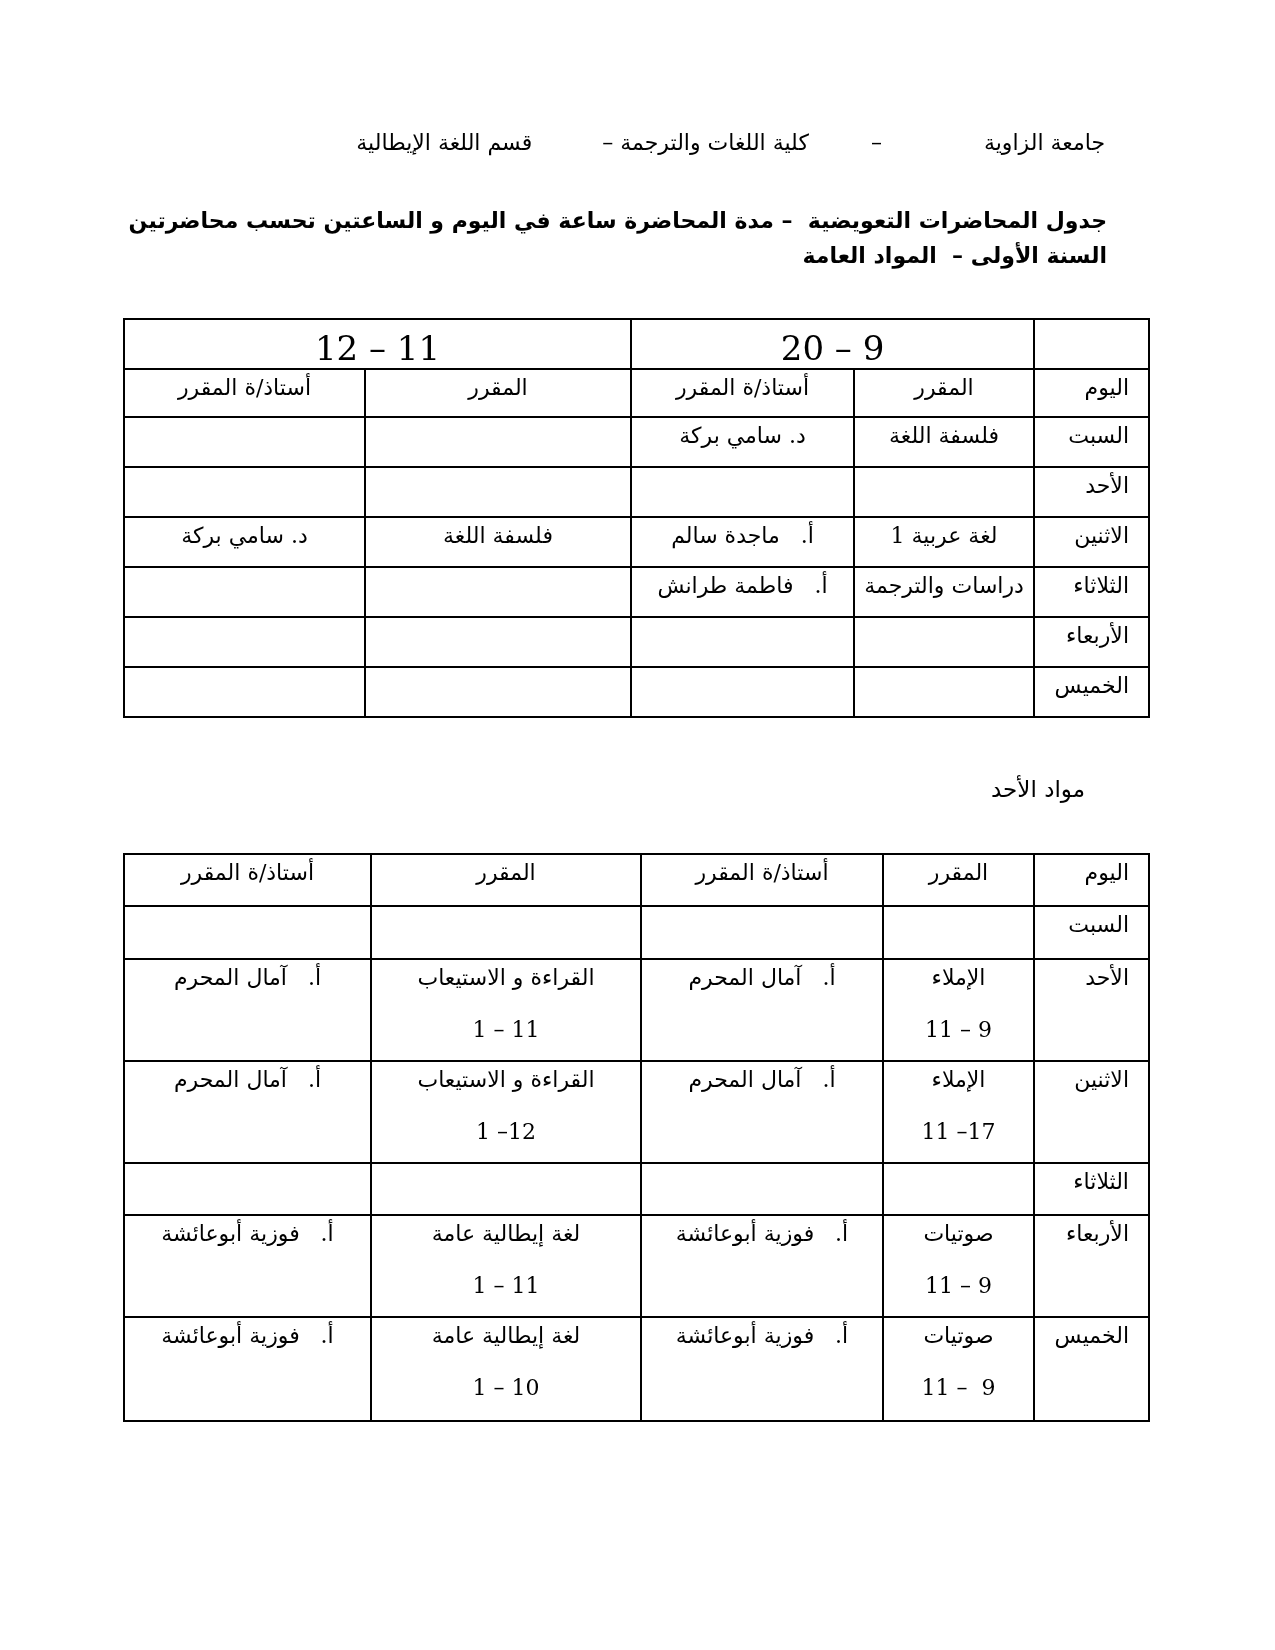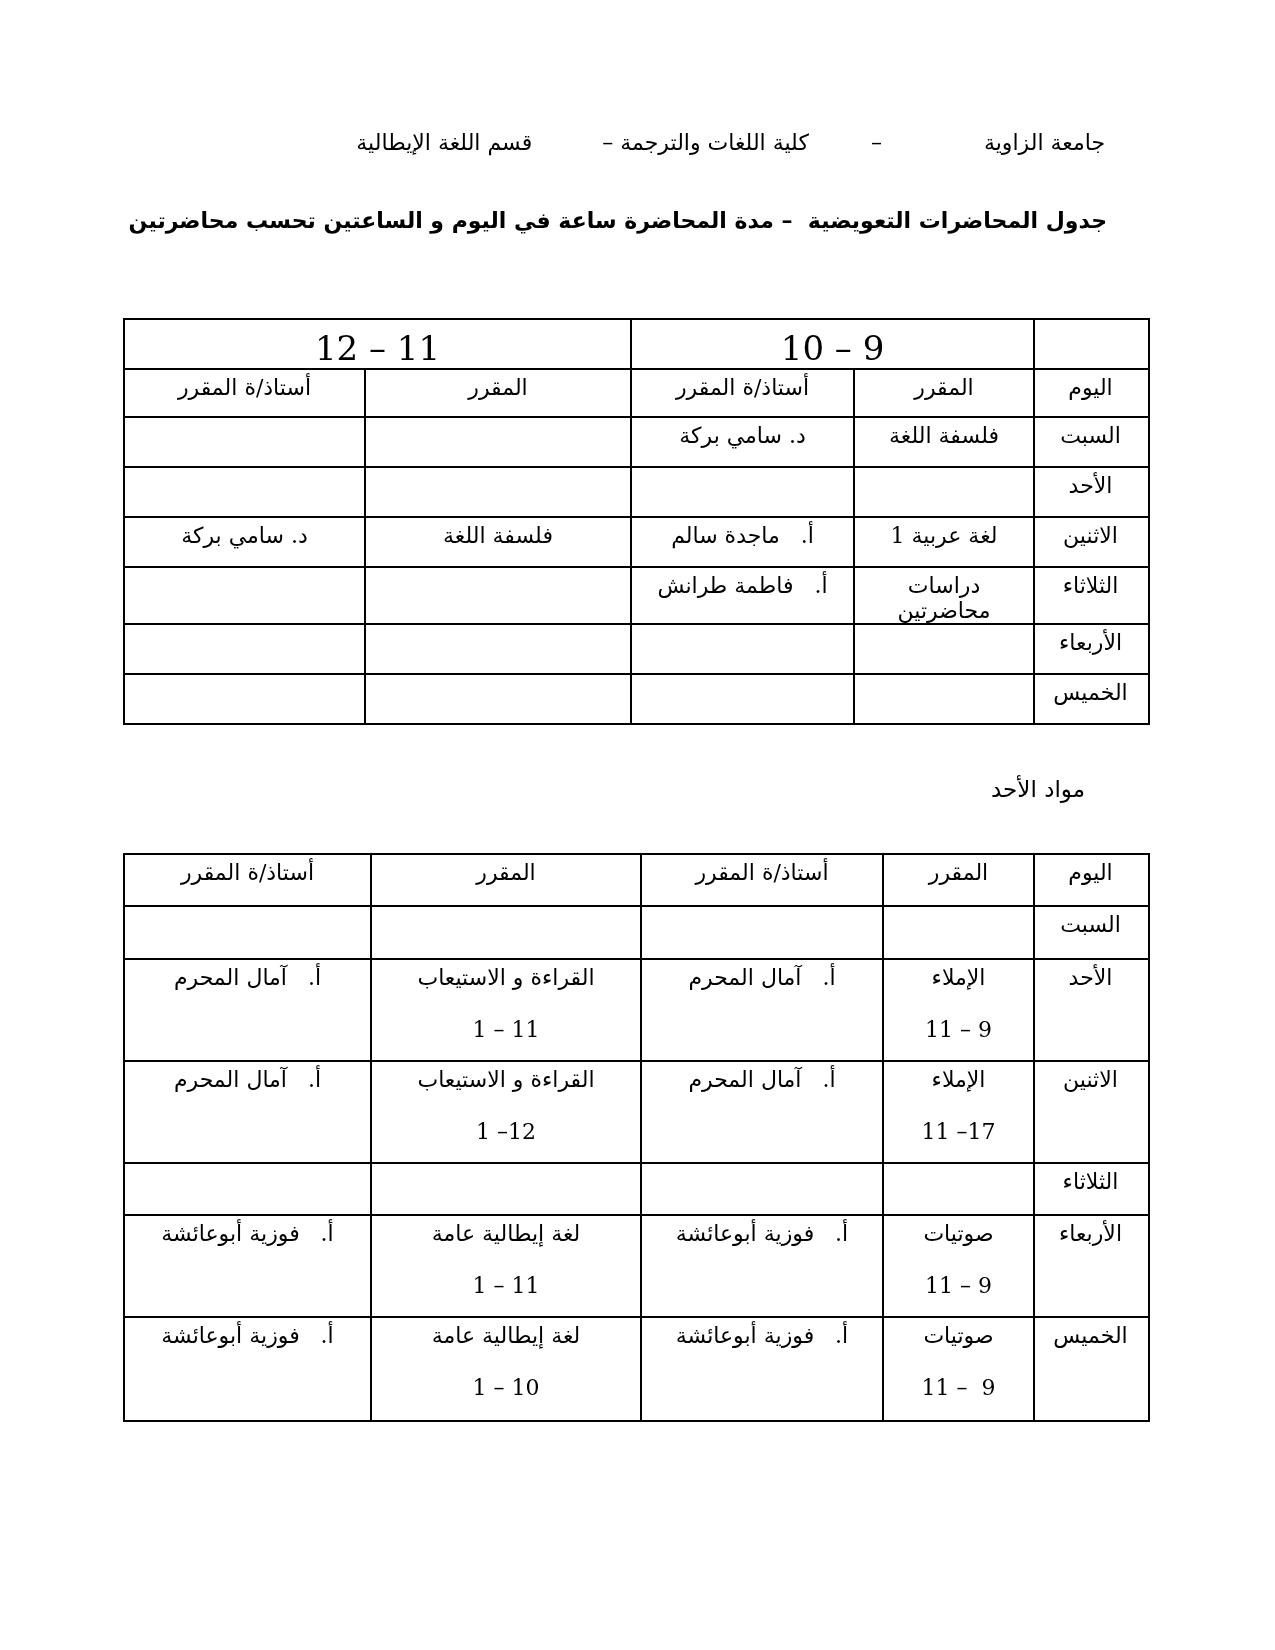--- a/index.html
+++ b/index.html
@@ -29,53 +29,54 @@
     position:absolute; left:123px; border-collapse:collapse;
     table-layout:fixed; width:1025px; direction:rtl;
   }
   table.t1 { top:318px; }
   table.t2 { top:853px; }
   td {
     border:2px solid #000; vertical-align:top;
     text-align:center; font-size:22px; padding:5px 3px 0 3px;
     overflow:hidden;
   }
-  td.day { text-align:center; padding-right:5px; }
+  td.day { text-align:right; padding-right:19px; }
   .num { direction:ltr; unicode-bidi:embed; display:inline-block; }
   td.timehead { font-size:34px; padding-top:8px; }
   .line2 { margin-top:27px; }
 </style>
 </head>
 <body>
 
 <div class="page">
 
   <div class="hdr1">
     <span class="g1">جامعة الزاوية</span>
     <span class="g2">–</span>
     <span class="g3">كلية اللغات والترجمة –</span>
     <span>قسم اللغة الإيطالية</span>
   </div>
 
   <div class="hdr2">
     <div>جدول المحاضرات التعويضية &nbsp;– مدة المحاضرة ساعة في اليوم و الساعتين تحسب محاضرتين</div>
+    <div>السنة الأولى –&nbsp; المواد العامة</div>
   </div>
 
   <table class="sched t1">
     <colgroup>
       <col style="width:115px">
         <col style="width:180px">
         <col style="width:223px">
         <col style="width:266px">
         <col style="width:241px">
     </colgroup>
     <tbody>
         <tr style="height:50px">
       <td class="day"></td>
-      <td class="timehead" colspan="2"><span class="num">10 – 9</span></td>
+      <td class="timehead" colspan="2"><span class="num">20 – 9</span></td>
       <td class="timehead" colspan="2"><span class="num">12 – 11</span></td>
     </tr>
     <tr style="height:48px">
       <td class="day">اليوم</td>
       <td>المقرر</td>
       <td>أستاذ/ة المقرر</td>
       <td>المقرر</td>
       <td>أستاذ/ة المقرر</td>
     </tr>
     <tr style="height:50px">
@@ -94,21 +95,21 @@
     </tr>
     <tr style="height:50px">
       <td class="day">الاثنين</td>
       <td>لغة عربية 1</td>
       <td>أ.&nbsp;&nbsp;&nbsp;ماجدة سالم</td>
       <td>فلسفة اللغة</td>
       <td>د. سامي بركة</td>
     </tr>
     <tr style="height:50px">
       <td class="day">الثلاثاء</td>
-      <td>دراسات محاضرتين</td>
+      <td>دراسات والترجمة</td>
       <td>أ.&nbsp;&nbsp;&nbsp;فاطمة طرانش</td>
       <td></td>
       <td></td>
     </tr>
     <tr style="height:50px">
       <td class="day">الأربعاء</td>
       <td></td>
       <td></td>
       <td></td>
       <td></td>

